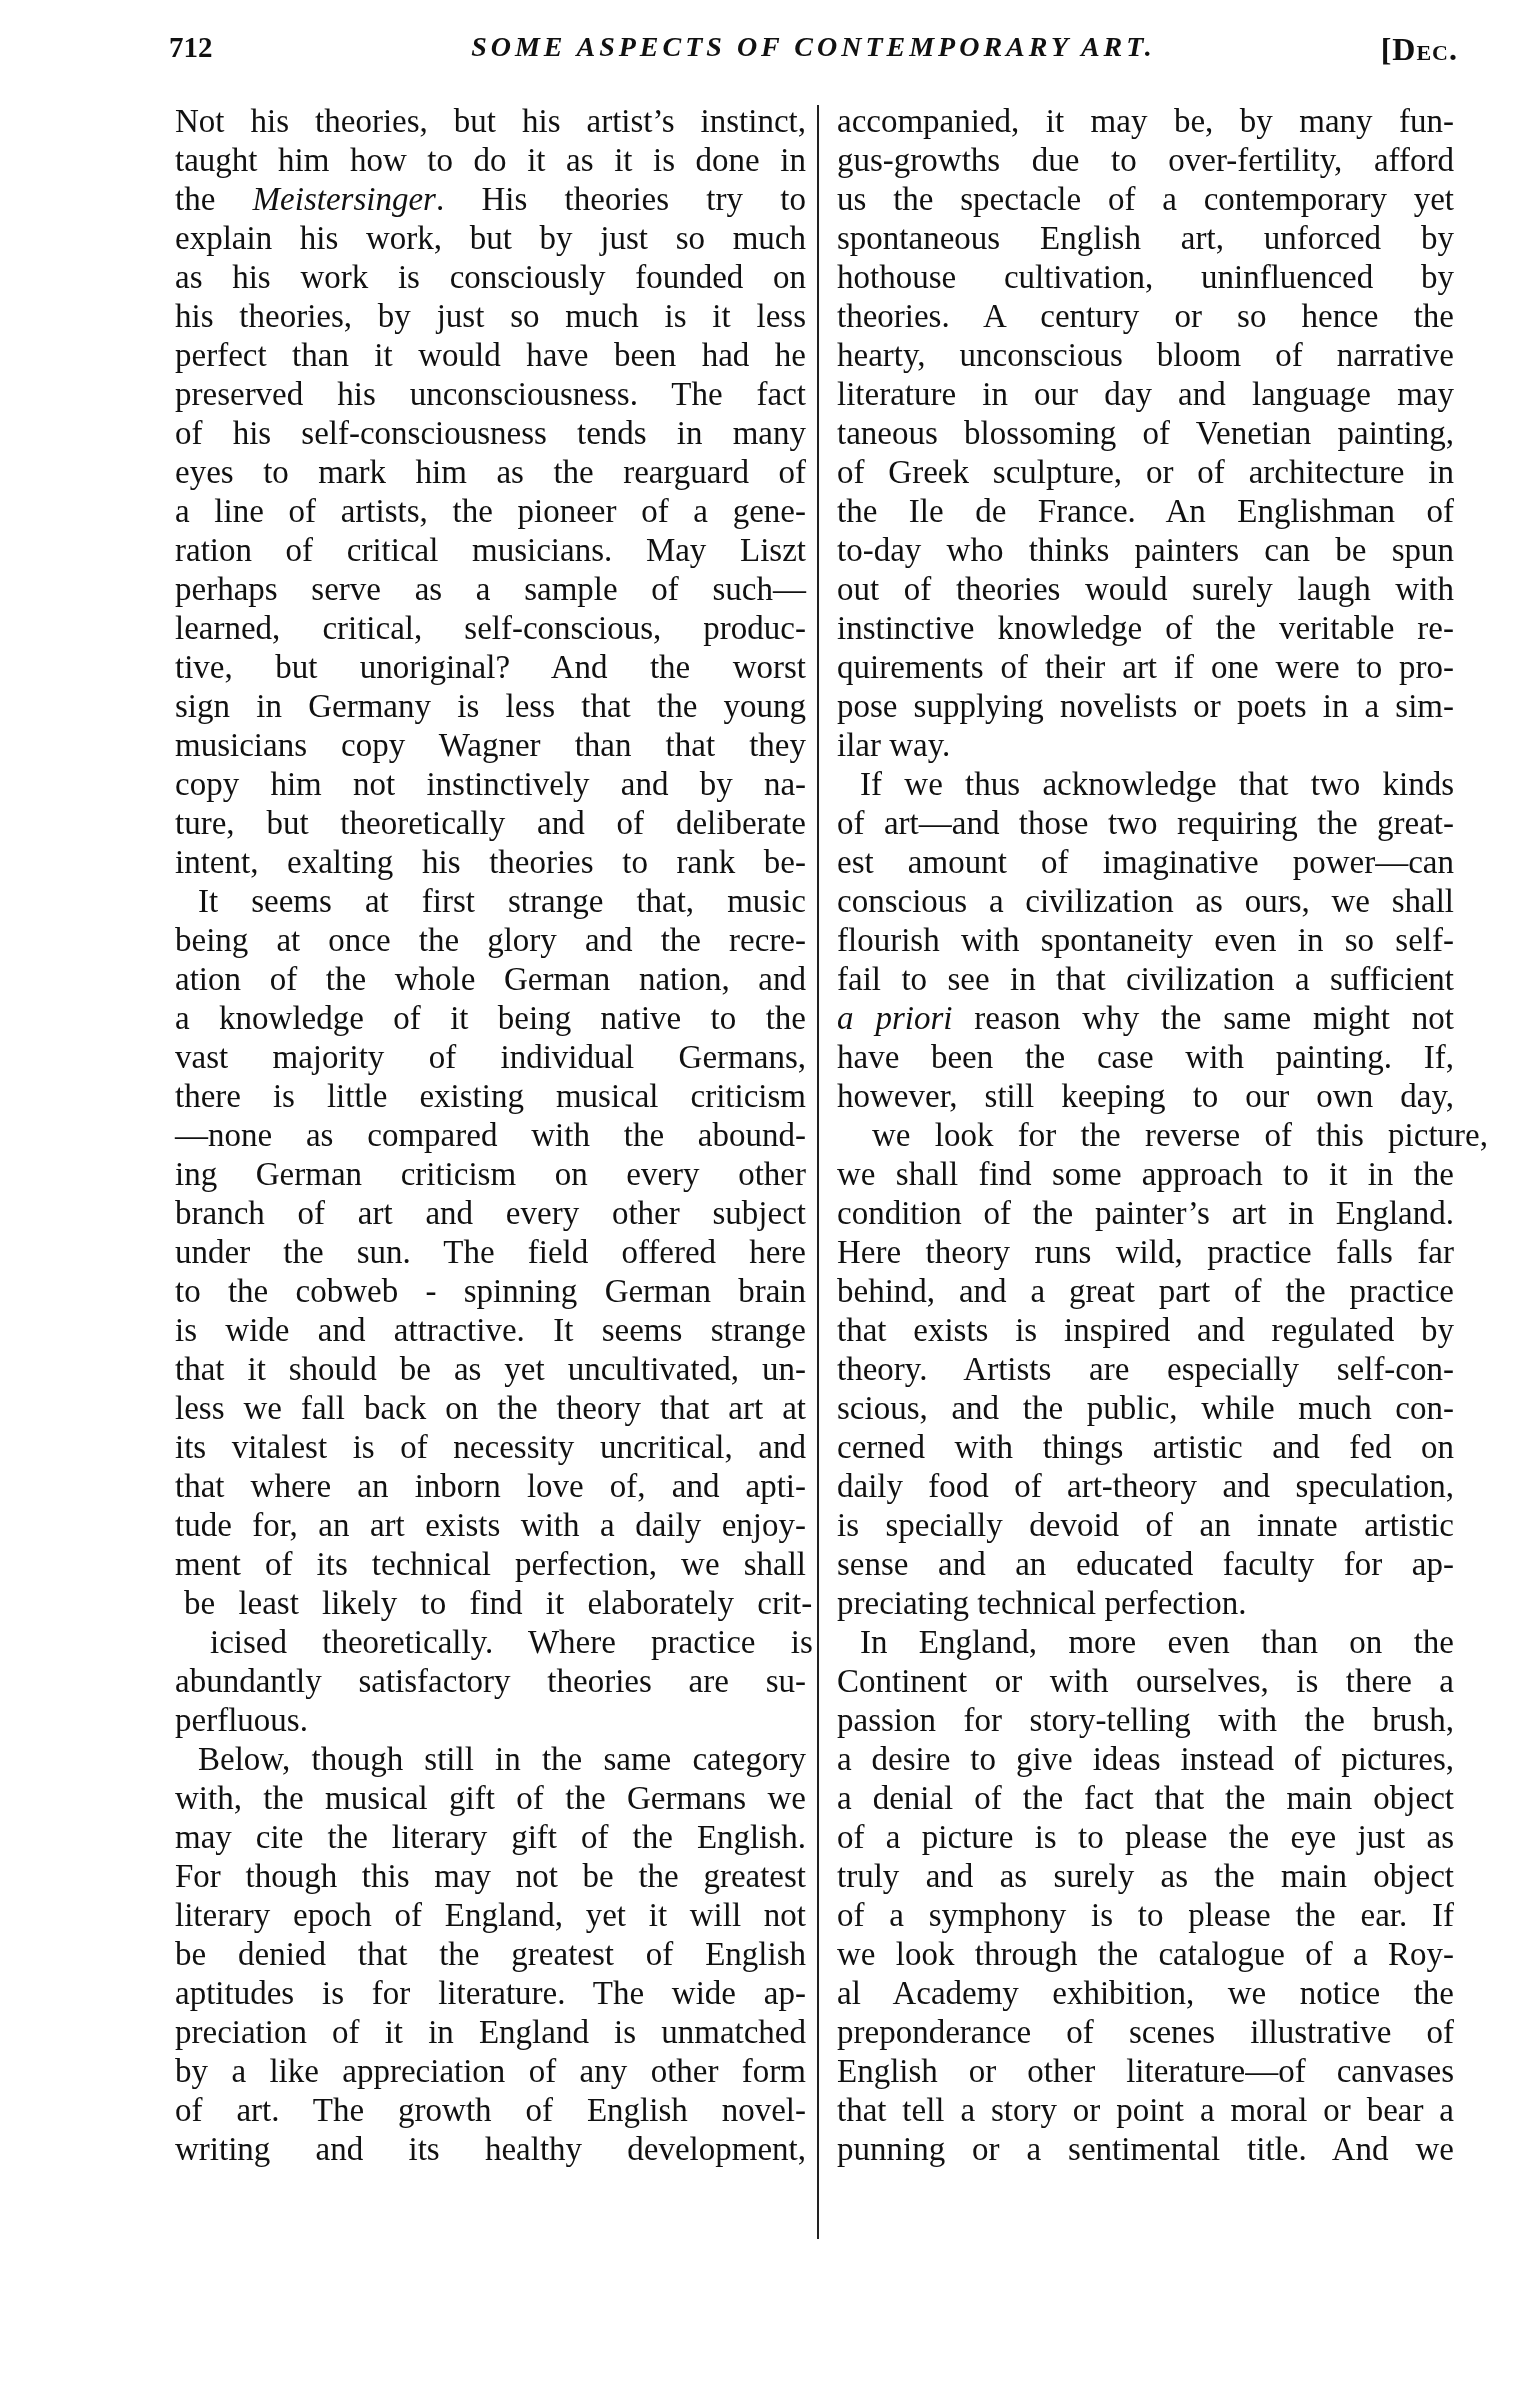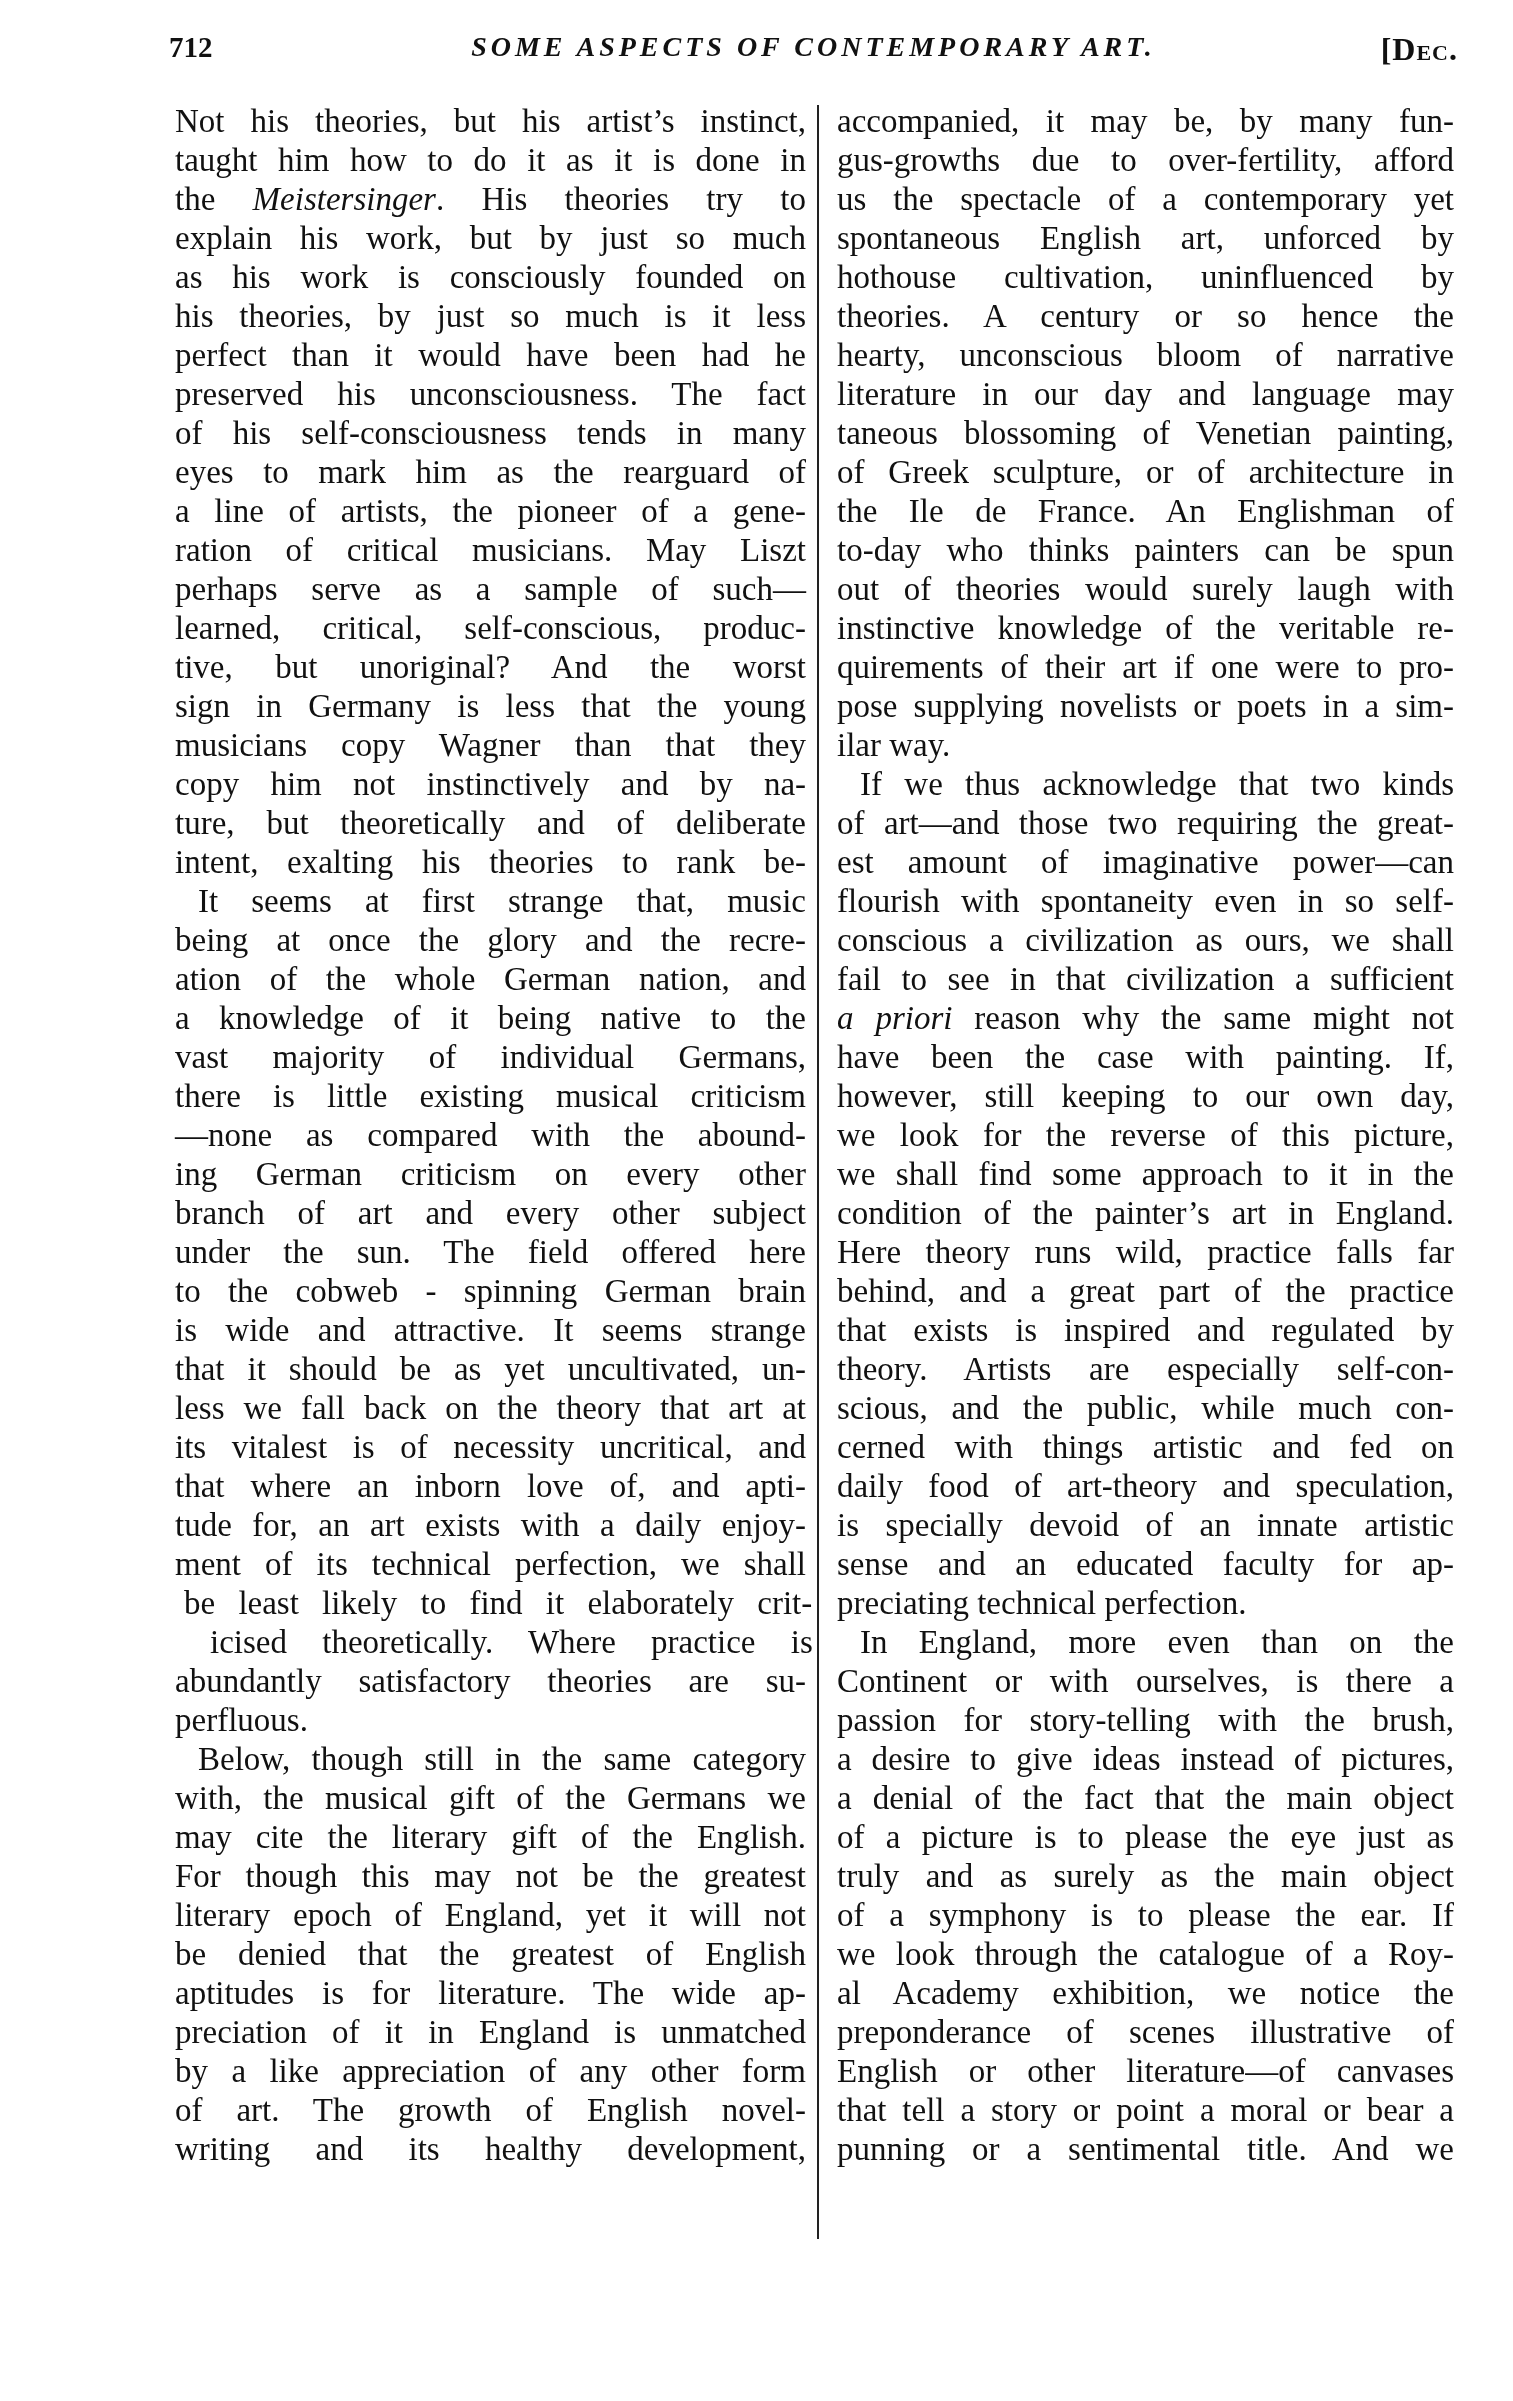--- a/index.html
+++ b/index.html
@@ -98,27 +98,27 @@
     <span class="line" style="word-spacing: 20px;">the Ile de France.  An Englishman of</span>
     <span class="line" style="word-spacing: 17px;">to-day who thinks painters can be spun</span>
     <span class="line" style="word-spacing: 16px;">out of theories would surely laugh with</span>
     <span class="line" style="word-spacing: 14.4px;">instinctive knowledge of the veritable re-</span>
     <span class="line" style="word-spacing: 8.4px;">quirements of their art if one were to pro-</span>
     <span class="line" style="word-spacing: 7.7px;">pose supplying novelists or poets in a sim-</span>
     <span class="line last">ilar way.</span>
     <span class="line indent" style="word-spacing: 14px;">If we thus acknowledge that two kinds</span>
     <span class="line" style="word-spacing: 11px;">of art—and those two requiring the great-</span>
     <span class="line" style="word-spacing: 25.6px;">est amount of imaginative power—can</span>
+    <span class="line" style="word-spacing: 13.2px;">conscious a civilization as ours, we shall</span>
     <span class="line" style="word-spacing: 12.8px;">flourish with spontaneity even in so self-</span>
-    <span class="line" style="word-spacing: 13.2px;">conscious a civilization as ours, we shall</span>
     <span class="line" style="word-spacing: 12px;">fail to see in that civilization a sufficient</span>
     <span class="line" style="word-spacing: 13.4px;"><span></span><i>a priori</i><span> reason why the same might not</span></span>
     <span class="line" style="word-spacing: 20px;">have been the case with painting.  If,</span>
     <span class="line" style="word-spacing: 18.6px;">however, still keeping to our own day,</span>
-    <span class="line" style="word-spacing: 16px;">we look for the reverse of this picture,</span>
+    <span class="line" style="word-spacing: 16px; margin-left: 35px;">we look for the reverse of this picture,</span>
     <span class="line" style="word-spacing: 12px;">we shall find some approach to it in the</span>
     <span class="line" style="word-spacing: 13.3px;">condition of the painter’s art in England.</span>
     <span class="line" style="word-spacing: 16px;">Here theory runs wild, practice falls far</span>
     <span class="line" style="word-spacing: 15.4px;">behind, and a great part of the practice</span>
     <span class="line" style="word-spacing: 18.3px;">that exists is inspired and regulated by</span>
     <span class="line" style="word-spacing: 23px;">theory.  Artists are especially self-con-</span>
     <span class="line" style="word-spacing: 15px;">scious, and the public, while much con-</span>
     <span class="line" style="word-spacing: 21px;">cerned with things artistic and fed on</span>
     <span class="line" style="word-spacing: 17px;">daily food of art-theory and speculation,</span>
     <span class="line" style="word-spacing: 18px;">is specially devoid of an innate artistic</span>

